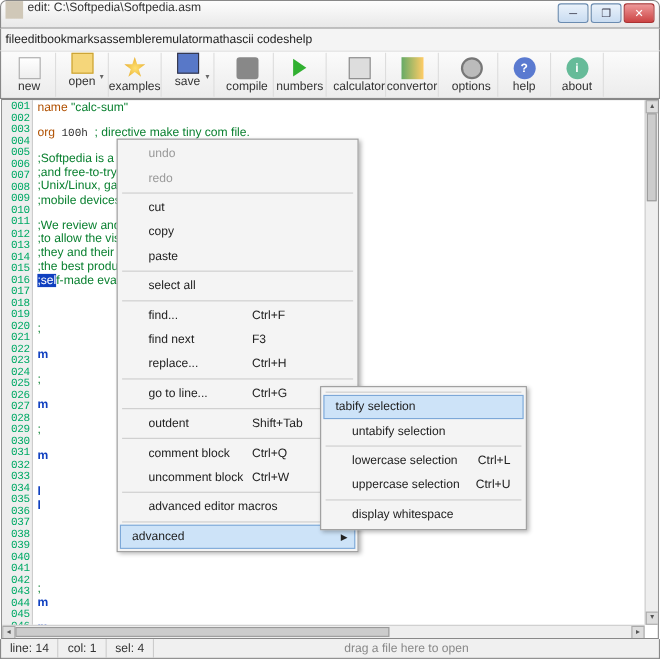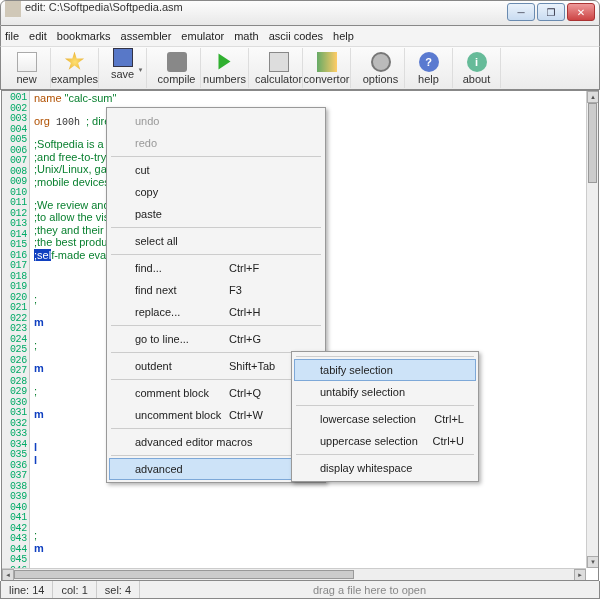--- a/index.html
+++ b/index.html
@@ -3,21 +3,21 @@
 <meta charset="utf-8">
 <style>
 *{box-sizing:border-box;margin:0;padding:0;font-family:Tahoma,sans-serif;font-size:11px}
 body{width:600px;height:599px;overflow:hidden;background:#fff;position:relative}
 .titlebar{height:26px;background:linear-gradient(#fdfdfd,#e8e8e8);border:1px solid #888;border-radius:6px 6px 0 0;display:flex;align-items:flex-start;padding:0 4px;position:relative}
 .titlebar .icon{width:16px;height:16px;background:#d0c8b8;margin-right:4px}
 .titlebar .title{color:#333}
 .winbtns{position:absolute;right:4px;top:2px;display:flex;gap:2px}
 .winbtn{width:28px;height:18px;border:1px solid #6a8bb0;border-radius:3px;background:linear-gradient(#eaf2fb,#c9dcf1);display:flex;align-items:center;justify-content:center;font-family:Arial;font-size:10px;color:#334}
 .winbtn.close{background:linear-gradient(#e99,#c44);color:#fff;border-color:#a33}
-.menubar{height:20px;background:#f4f4f4;border-left:1px solid #888;border-right:1px solid #888;display:flex;align-items:center;padding:0 4px;gap:10px;color:#222}
+.menubar{height:20px;background:#f4f4f4;border-left:1px solid #888;border-right:1px solid #888;display:flex;align-items:center;padding:0 4px;color:#222}
 .menubar span{cursor:default}
 .toolbar{height:44px;background:linear-gradient(#fbfbfb,#ececec);border:1px solid #888;border-top:1px solid #ddd;display:flex;align-items:center;padding:0 2px}
 .tbtn{display:flex;flex-direction:column;align-items:center;justify-content:center;width:48px;height:40px;border-right:1px solid #ddd;font-size:10px;color:#333}
 .tbtn .ic{width:20px;height:20px;margin-bottom:1px}
 .tbtn.dd::after{content:"▾";position:relative;top:-14px;left:18px;font-size:7px;color:#666}
 .sep{width:6px}
 .editor{position:absolute;top:90px;left:1px;right:1px;bottom:18px;border:1px solid #888;background:#fff;overflow:hidden}
 .gutter{position:absolute;left:0;top:0;bottom:12px;width:28px;background:#eee;border-right:1px solid #ccc;font-family:'Courier New',monospace;font-size:10px;color:#0a6;text-align:right;padding:2px 2px 0 0;line-height:10.5px;letter-spacing:-0.3px}
 .code{position:absolute;left:28px;right:12px;top:0;bottom:12px;font-family:'Courier New',monospace;font-size:10px;line-height:10.5px;padding:2px 0 0 4px;white-space:pre;color:#333}
 .kw{color:#1040c0;font-weight:bold}
@@ -31,21 +31,21 @@
 .thumb{position:absolute;background:#ccc;border:1px solid #999}
 .status{position:absolute;bottom:0;left:0;right:0;height:18px;background:#f0f0f0;border:1px solid #888;border-top:none;display:flex;align-items:center;font-size:10px;color:#333}
 .status .cell{padding:0 8px;border-right:1px solid #ccc;height:100%;display:flex;align-items:center}
 .status .drag{flex:1;text-align:center;color:#888}
 .ctxmenu{position:absolute;background:#f4f4f4;border:1px solid #999;box-shadow:2px 2px 4px rgba(0,0,0,.3);font-size:11px;color:#222;padding:2px}
 .ctxmenu .mi{height:22px;display:flex;align-items:center;padding:0 26px 0 26px;position:relative;white-space:nowrap}
 .ctxmenu .mi.dis{color:#999}
 .ctxmenu .mi .sc{position:absolute;left:120px}
 .ctxmenu .mi .ar{position:absolute;right:6px;font-size:8px}
 .ctxmenu hr{border:none;border-top:1px solid #ccc;margin:2px 2px}
-.ctxmenu .mi.hov{background:#cde3f8;border:1px solid #7da8d8;padding:0 25px}
+.ctxmenu .mi.hov{background:#cde3f8;border:1px solid #7da8d8;padding:0 10px}
 .submenu{left:291px;top:351px;width:188px}
 .submenu .mi .sc2{position:absolute;right:12px}
 .submenu .chk::before{content:"✓";position:absolute;left:8px}
 .ic-new{background:linear-gradient(#fff,#eee);border:1px solid #aaa}
 .ic-open{background:#f5d67a;border:1px solid #c9a030}
 .ic-star{background:radial-gradient(#ffe070,#e0a020);clip-path:polygon(50% 0,61% 35%,98% 35%,68% 57%,79% 91%,50% 70%,21% 91%,32% 57%,2% 35%,39% 35%)}
 .ic-save{background:#5878c8;border:1px solid #334}
 .ic-compile{background:#888;border-radius:3px}
 .ic-emu{background:#30b030;clip-path:polygon(20% 10%,80% 50%,20% 90%)}
 .ic-calc{background:#ddd;border:1px solid #888}
@@ -75,20 +75,24 @@
  <span>emulator</span>
  <span>math</span>
  <span>ascii codes</span>
  <span>help</span>
 </div>
 
 <div class="toolbar" id="toolbar">
     <div class="tbtn">
       <div class="ic ic-new"></div>
       <span>new</span>
+    </div>
+    <div class="tbtn dd">
+      <div class="ic ic-open"></div>
+      <span>open</span>
     </div>
     <div class="tbtn">
       <div class="ic ic-star"></div>
       <span>examples</span>
     </div>
     <div class="tbtn dd">
       <div class="ic ic-save"></div>
       <span>save</span>
     </div>
     <div class="sep"></div>
@@ -256,21 +260,21 @@
   <div class="thumb" style="top:12px;left:1px;right:1px;height:80px"></div>
   <div class="sbtn" style="bottom:0">▾</div>
  </div>
  <div class="scrollh">
   <div class="sbtn" style="left:0">◂</div>
   <div class="thumb" style="left:12px;top:1px;bottom:1px;width:340px"></div>
   <div class="sbtn" style="right:0">▸</div>
  </div>
 </div>
 
-<div class="ctxmenu" style="left:106px;top:107px;width:220px">
+<div class="ctxmenu" style="left:106px;top:126px;width:220px">
  <div class="mi dis">
       <span>undo</span>
     </div>
  <div class="mi dis">
       <span>redo</span>
     </div>
  <hr>
  <div class="mi">
       <span>cut</span>
     </div>

